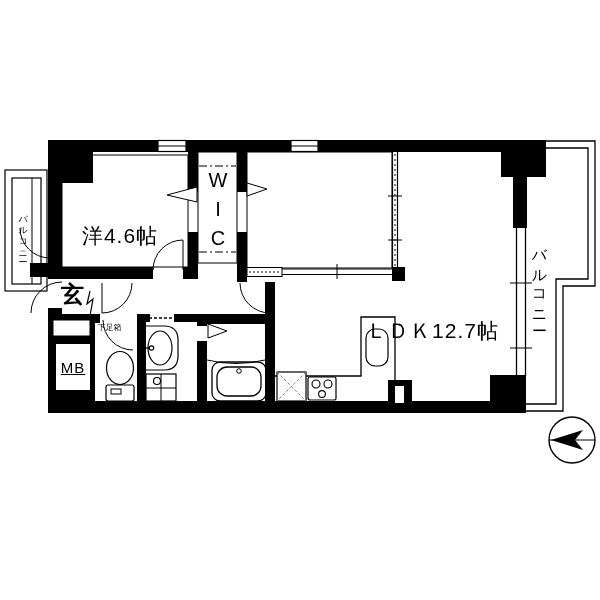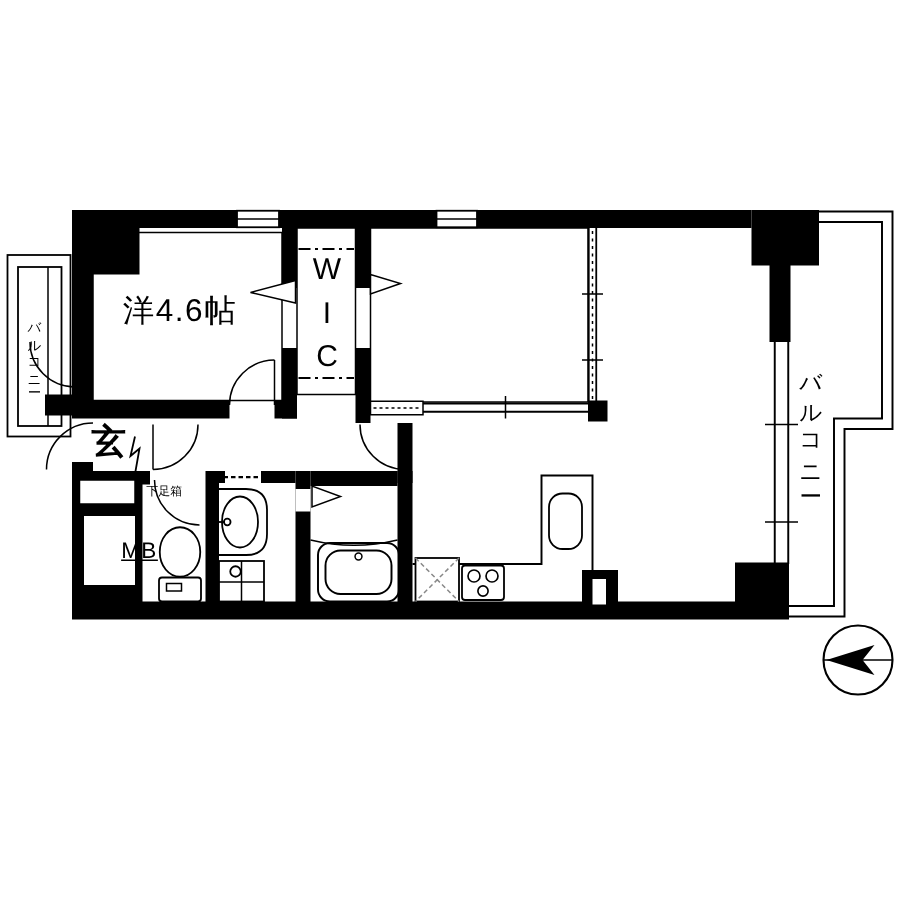--- a/index.html
+++ b/index.html
@@ -3,21 +3,21 @@
 <meta charset="utf-8">
 <style>
   html,body{margin:0;padding:0;background:#fff;}
   .stage{position:relative;width:600px;height:600px;background:#fff;overflow:hidden;
          font-family:"Liberation Sans",sans-serif;}
   .stage svg{position:absolute;left:0;top:0;}
   .label{position:absolute;color:#000;white-space:nowrap;line-height:1;}
   .h-center{text-align:center;}
   .vtext{writing-mode:vertical-rl;text-orientation:upright;white-space:normal;
          display:flex;align-items:center;justify-content:center;}
-  .room-label{font-size:21px;font-weight:500;letter-spacing:1px;}
+  .room-label{font-size:21px;font-weight:500;letter-spacing:1px;margin-top:28px;}
   .wic-label{font-size:20px;font-weight:500;letter-spacing:7px;}
   .balc-r-label{font-size:15px;letter-spacing:4px;}
   .balc-l-label{font-size:9px;letter-spacing:2px;}
   .genkan-label{font-size:23px;font-weight:600;}
   .shoebox-label{font-size:8px;margin-left:38px;}
   .mb-label{font-size:15px;letter-spacing:1px;}
 </style>
 </head>
 <body>
 
@@ -176,26 +176,27 @@
   <g>
     <circle cx="572" cy="440" r="23" fill="#fff" stroke="#000" stroke-width="1.4"></circle>
     <line x1="549" y1="440" x2="595" y2="440" stroke="#000" stroke-width="1"></line>
     <polygon points="551,440 583,430 575,440 583,450" fill="#000"></polygon>
   </g>
 </svg>
 
 <div class="label room-label h-center" style="left:55px;top:197px;width:130px;">洋4.6帖</div>
 
 
+<div class="label room-label h-center" style="left:355px;top:292px;width:155px;">ＬＤＫ12.7帖</div>
 
 <div class="label vtext wic-label" style="left:203px;top:165px;width:30px;height:95px;">WIC</div>
 
 <div class="label vtext balc-r-label" style="left:528px;top:220px;width:24px;height:125px;">バルコニー</div>
 
 <div class="label vtext balc-l-label" style="left:13px;top:182px;width:19px;height:102px;">バルコニー</div>
 
 <div class="label genkan-label" style="left:61px;top:283px;">玄</div>
 
 <div class="label shoebox-label h-center" style="left:53px;top:324px;width:37px;">下足箱</div>
 
-<div class="label mb-label h-center" style="left:68px;top:360px;width:50px;text-decoration:underline;">MB</div>
+<div class="label mb-label h-center" style="left:48px;top:360px;width:50px;text-decoration:underline;">MB</div>
 
 </div>
 
 </body></html>

